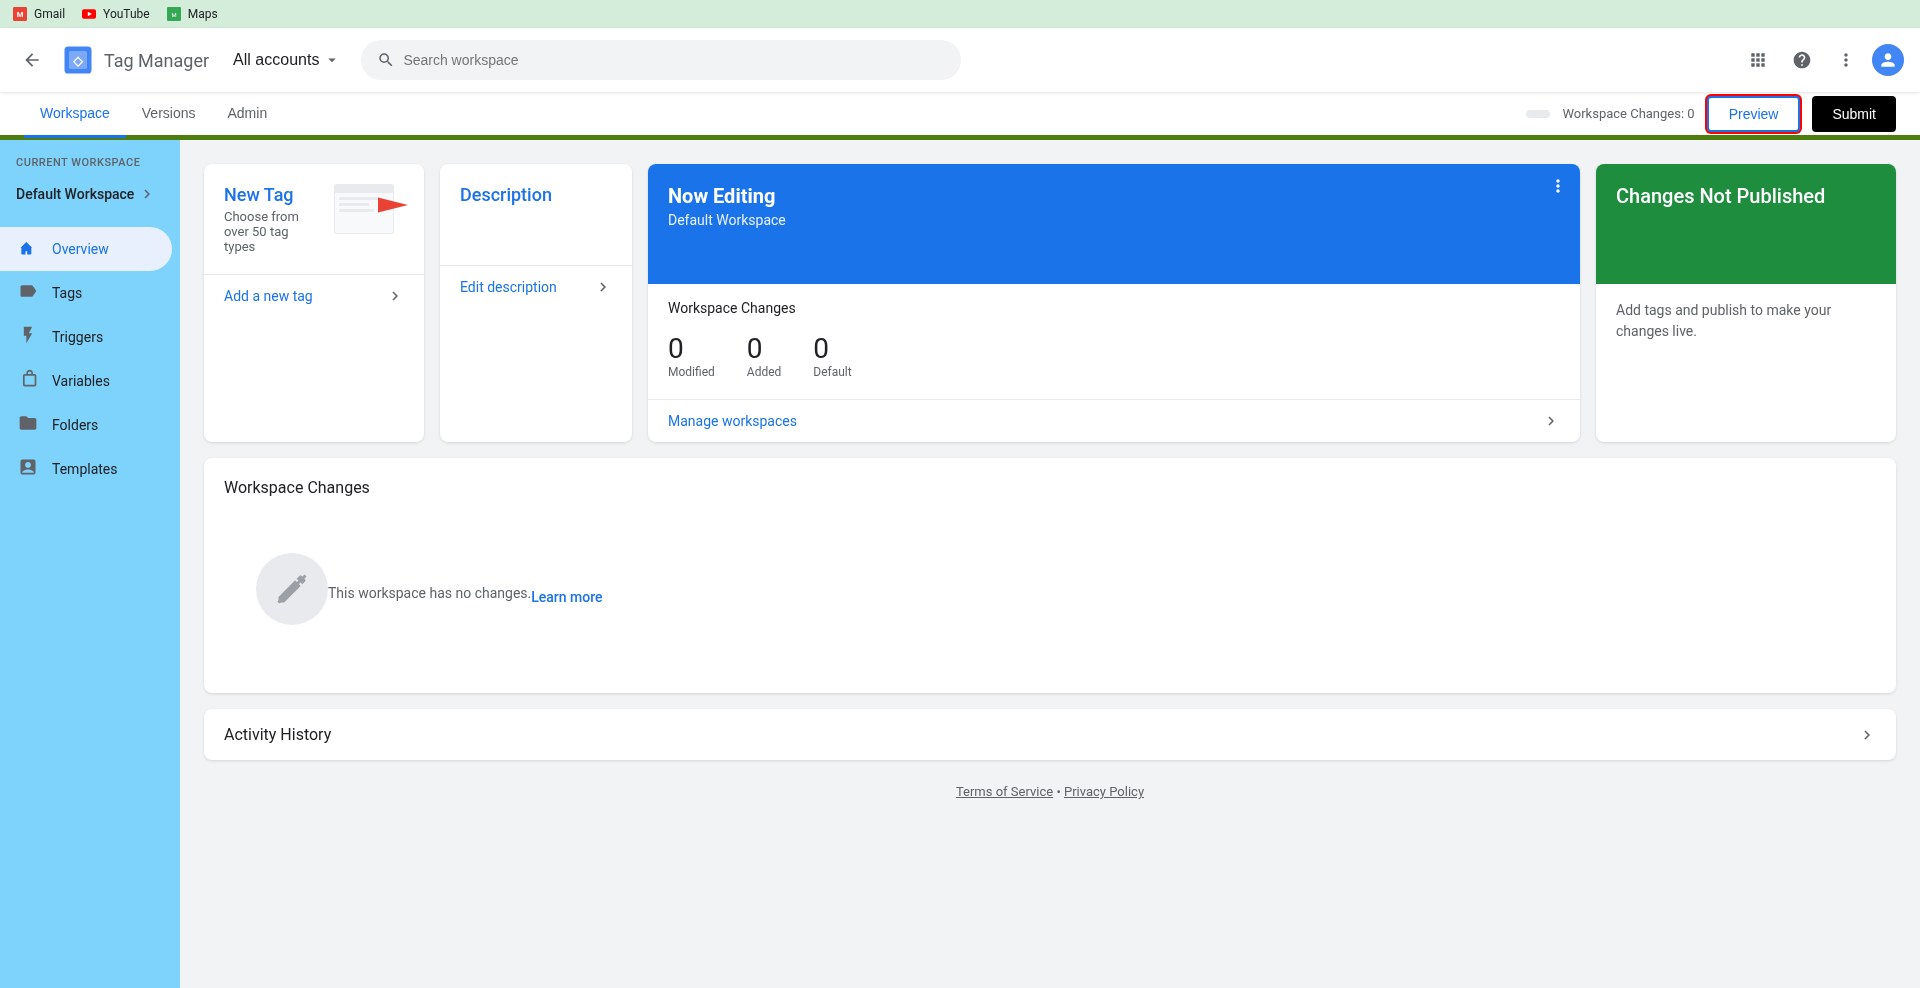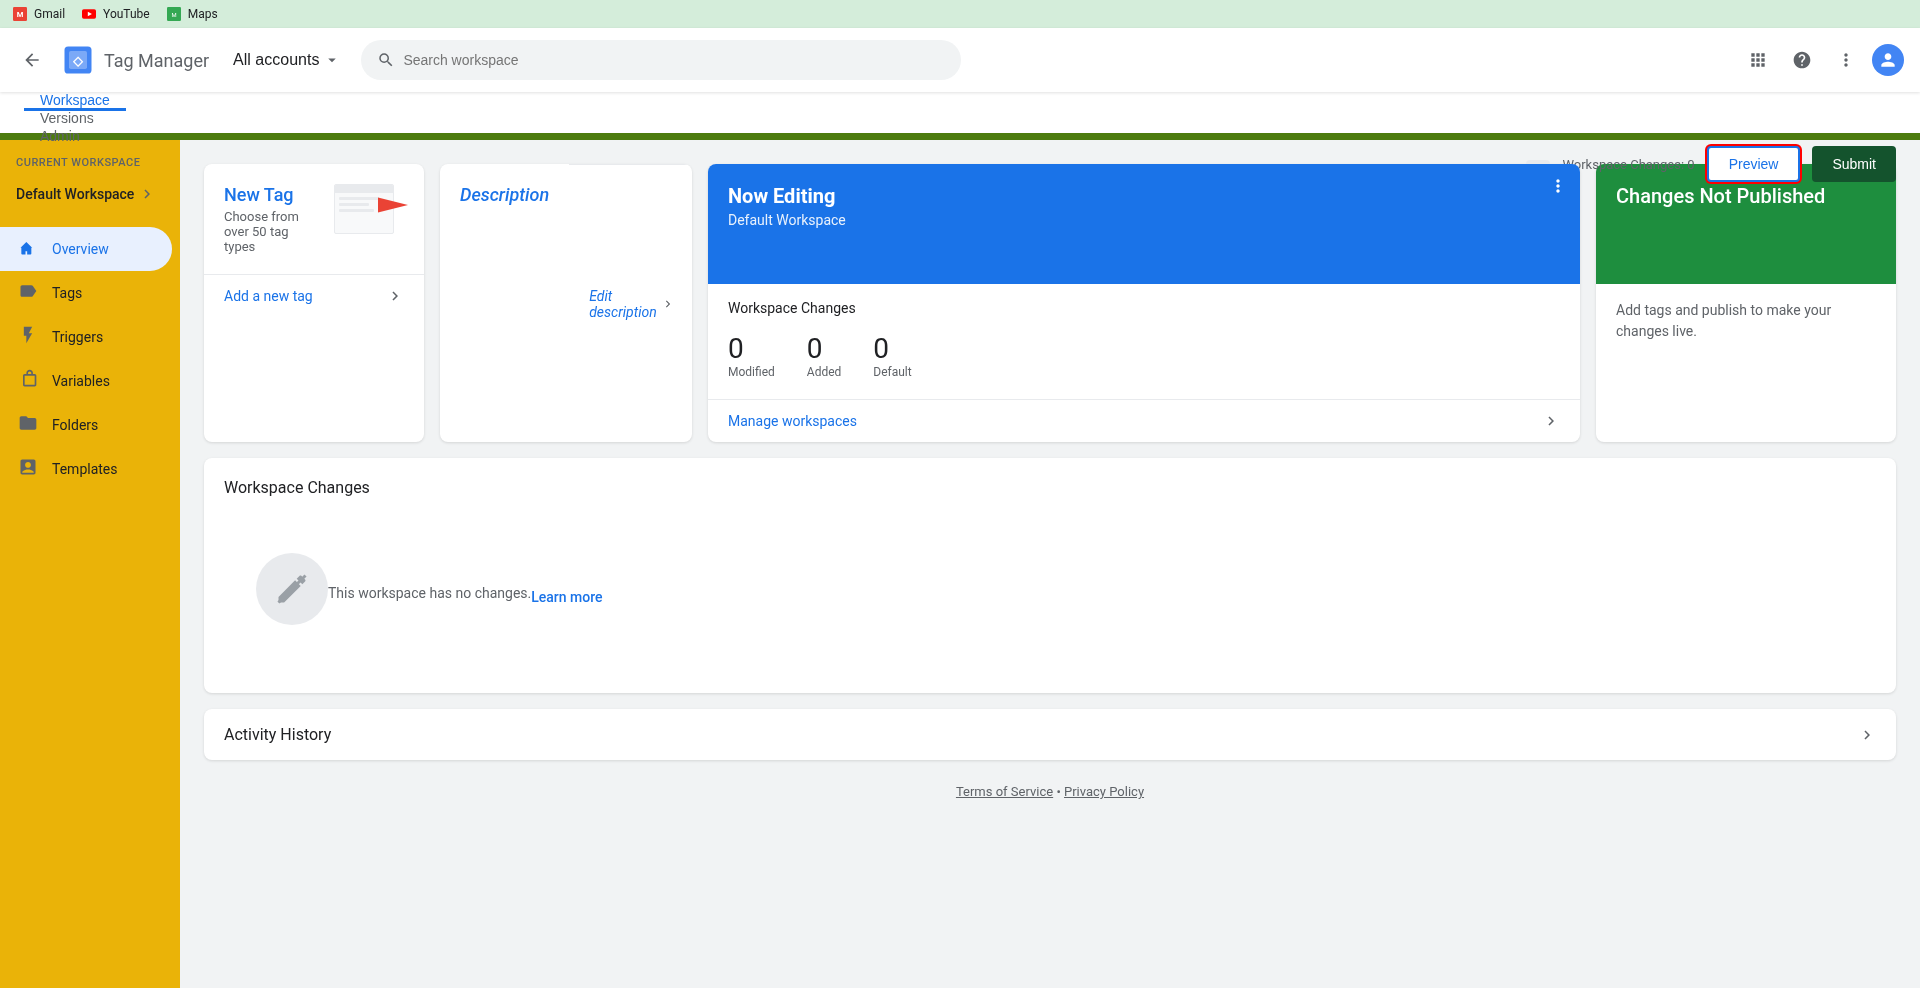--- a/index.html
+++ b/index.html
@@ -113,27 +113,26 @@
       justify-content: center;
       color: white;
       font-size: 14px;
       cursor: pointer;
     }
 
     
     .nav-tabs {
       background: #fff;
       display: flex;
-      align-items: flex-start;
+      align-items: center;
       padding: 0 24px;
-      border-bottom: 7px solid #4d7c0f;
+      border-bottom: 5px solid #4d7c0f;
       height: 48px;
       gap: 0;
       position: relative;
-      flex-direction: column;
     }
     .nav-tab {
       padding: 0 16px;
       height: 48px;
       display: flex;
       align-items: center;
       cursor: pointer;
       font-size: 14px;
       color: #5f6368;
       border-bottom: 3px solid transparent;
@@ -164,40 +163,40 @@
       color: #1a73e8;
       padding: 8px 20px;
       border-radius: 4px;
       font-size: 14px;
       font-weight: 500;
       cursor: pointer;
       box-shadow: 0 0 0 2px red;
     }
     .submit-btn {
       border: none;
-      background: #14532d;
+      background: #000000;
       color: #fff;
       padding: 10px 20px;
       border-radius: 4px;
       font-size: 14px;
       font-weight: 500;
       cursor: pointer;
     }
 
     
     .layout {
       display: flex;
       height: calc(100vh - 28px - 64px - 48px);
       overflow: hidden;
     }
 
     
     .sidebar {
       width: 180px;
-      background: #eab308;
+      background: #7dd3fc;
       padding: 16px 0;
       flex-shrink: 0;
       overflow-y: auto;
     }
     .current-workspace-label {
       font-size: 11px;
       color: #5f6368;
       font-weight: 500;
       padding: 0 16px 8px;
       letter-spacing: 0.5px;
@@ -329,25 +328,24 @@
       border-top: 1px solid #e8eaed;
       cursor: pointer;
     }
     .card-link-text {
       color: #1a73e8;
       font-size: 14px;
     }
 
     
     .description-card {
-      width: 252px;
+      width: 192px;
       flex-shrink: 0;
       display: flex;
-      flex-direction: row;
-      font-style: italic;
+      flex-direction: column;
     }
     .description-title {
       color: #1a73e8;
       font-size: 18px;
       font-weight: 500;
       padding: 20px 20px 60px;
     }
 
     
     .now-editing-card {

